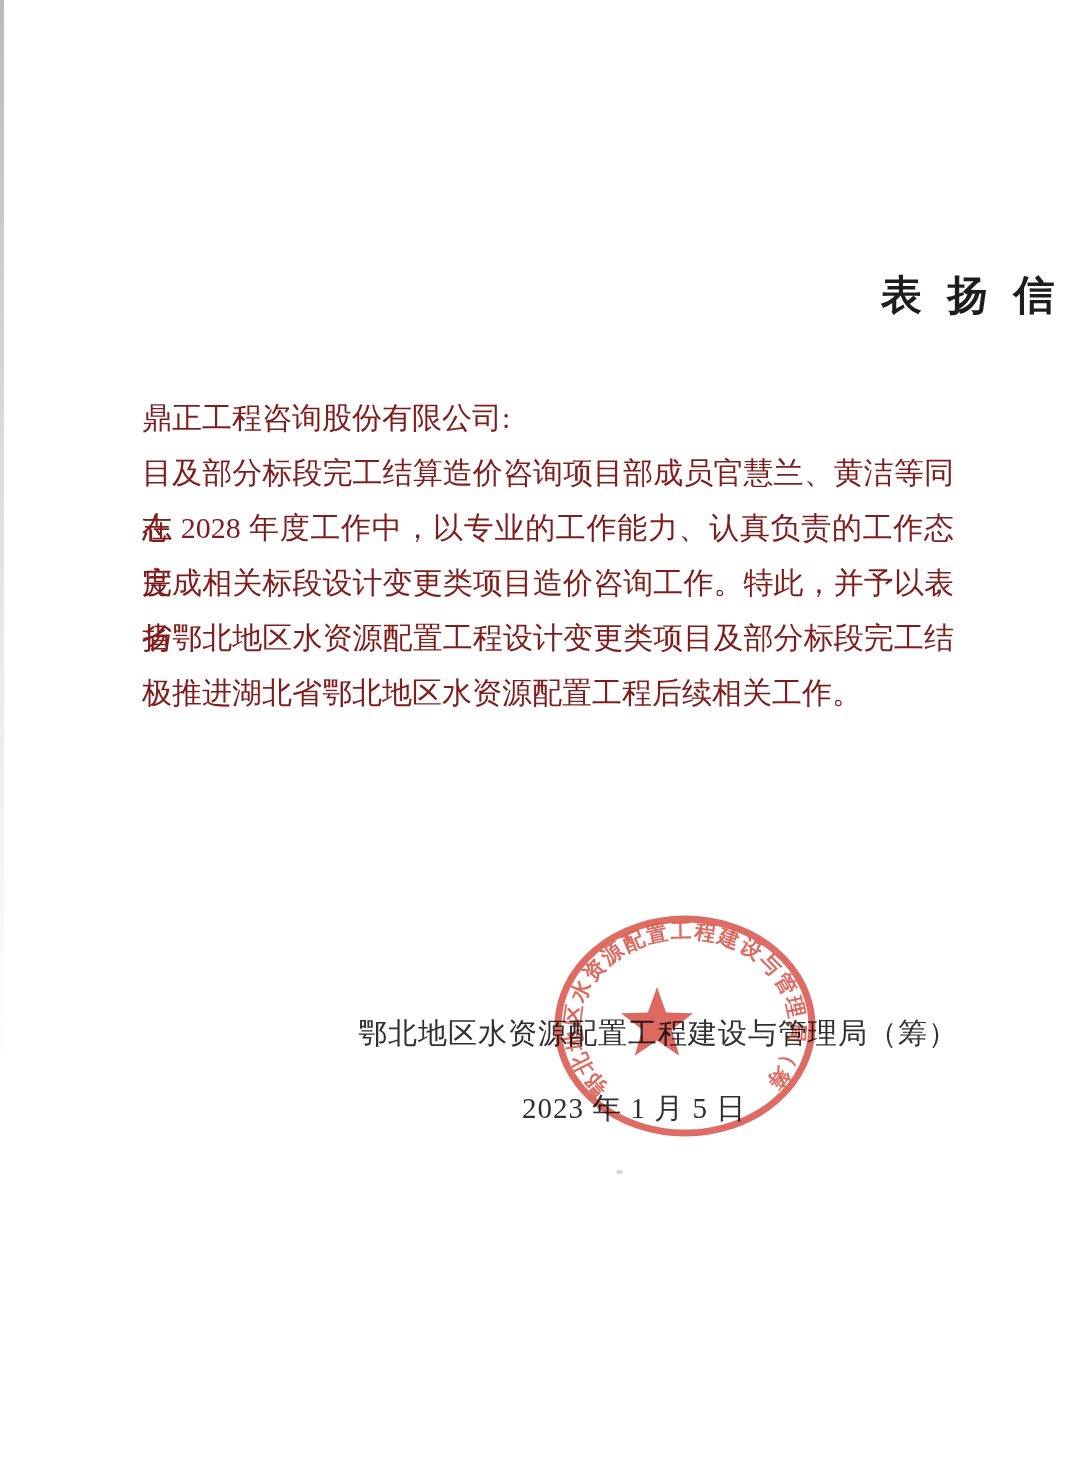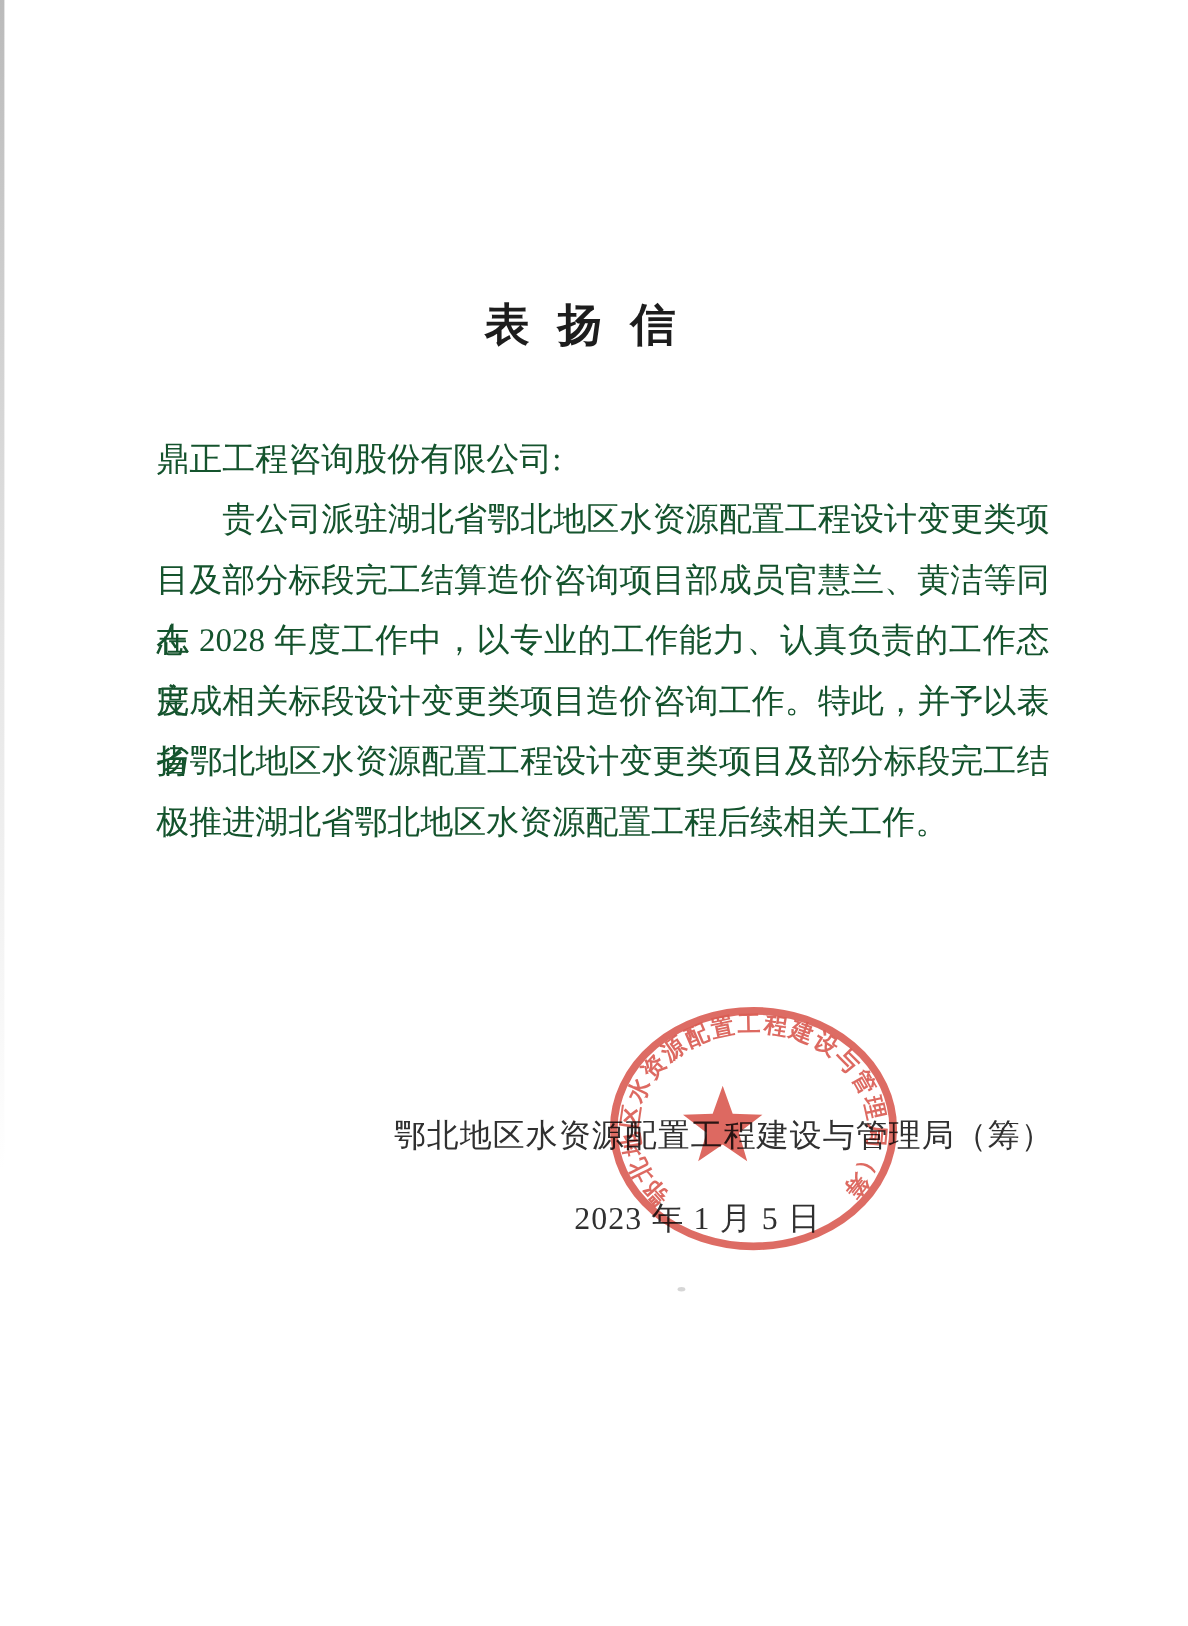--- a/index.html
+++ b/index.html
@@ -11,27 +11,27 @@
     overflow:hidden;
   }
   
   .edge-strip {
     position:absolute; left:0; top:0; width:4px; height:72%;
     background:linear-gradient(180deg, rgba(130,130,130,.55), rgba(170,170,170,.3) 55%, rgba(200,200,200,0));
     pointer-events:none;
   }
   .title {
     position:absolute; top:268px; left:0; width:100%;
-    margin:0; text-align:center;
+    margin:0; text-align:right;
     font-size:41px; font-weight:bold; color:#1d1d1d;
     letter-spacing:.62em;
   }
   .body-block {
     position:absolute; left:142px; top:390px; width:812px;
-    font-size:30px; color:#14532d;
+    font-size:30px; color:#7f1d1d;
   }
   .line { height:55px; line-height:55px; }
   .fill { text-align:justify; text-align-last:justify; }
   .signature {
     position:absolute; left:358px; top:1012px;
     font-size:29px; line-height:42px; letter-spacing:1px; color:#303030;
     white-space:nowrap; z-index:1;
   }
   .date {
     position:absolute; left:522px; top:1068px;
@@ -57,21 +57,20 @@
 <body>
 
 <div class="page">
 
   <div class="edge-strip"></div>
 
   <h1 class="title">表扬信</h1>
 
   <div class="body-block">
     <div class="line">鼎正工程咨询股份有限公司:</div>
-    <div class="line fill">　　贵公司派驻湖北省鄂北地区水资源配置工程设计变更类项</div>
     <div class="line fill">目及部分标段完工结算造价咨询项目部成员官慧兰、黄洁等同志</div>
     <div class="line fill">在 2028 年度工作中，以专业的工作能力、认真负责的工作态度，</div>
     <div class="line fill">完成相关标段设计变更类项目造价咨询工作。特此，并予以表扬</div>
     <div class="line fill">省鄂北地区水资源配置工程设计变更类项目及部分标段完工结</div>
     <div class="line">极推进湖北省鄂北地区水资源配置工程后续相关工作。</div>
   </div>
 
   <div class="signature">鄂北地区水资源配置工程建设与管理局（筹）</div>
 
   <div class="date">2023 年 1 月 5 日</div>

